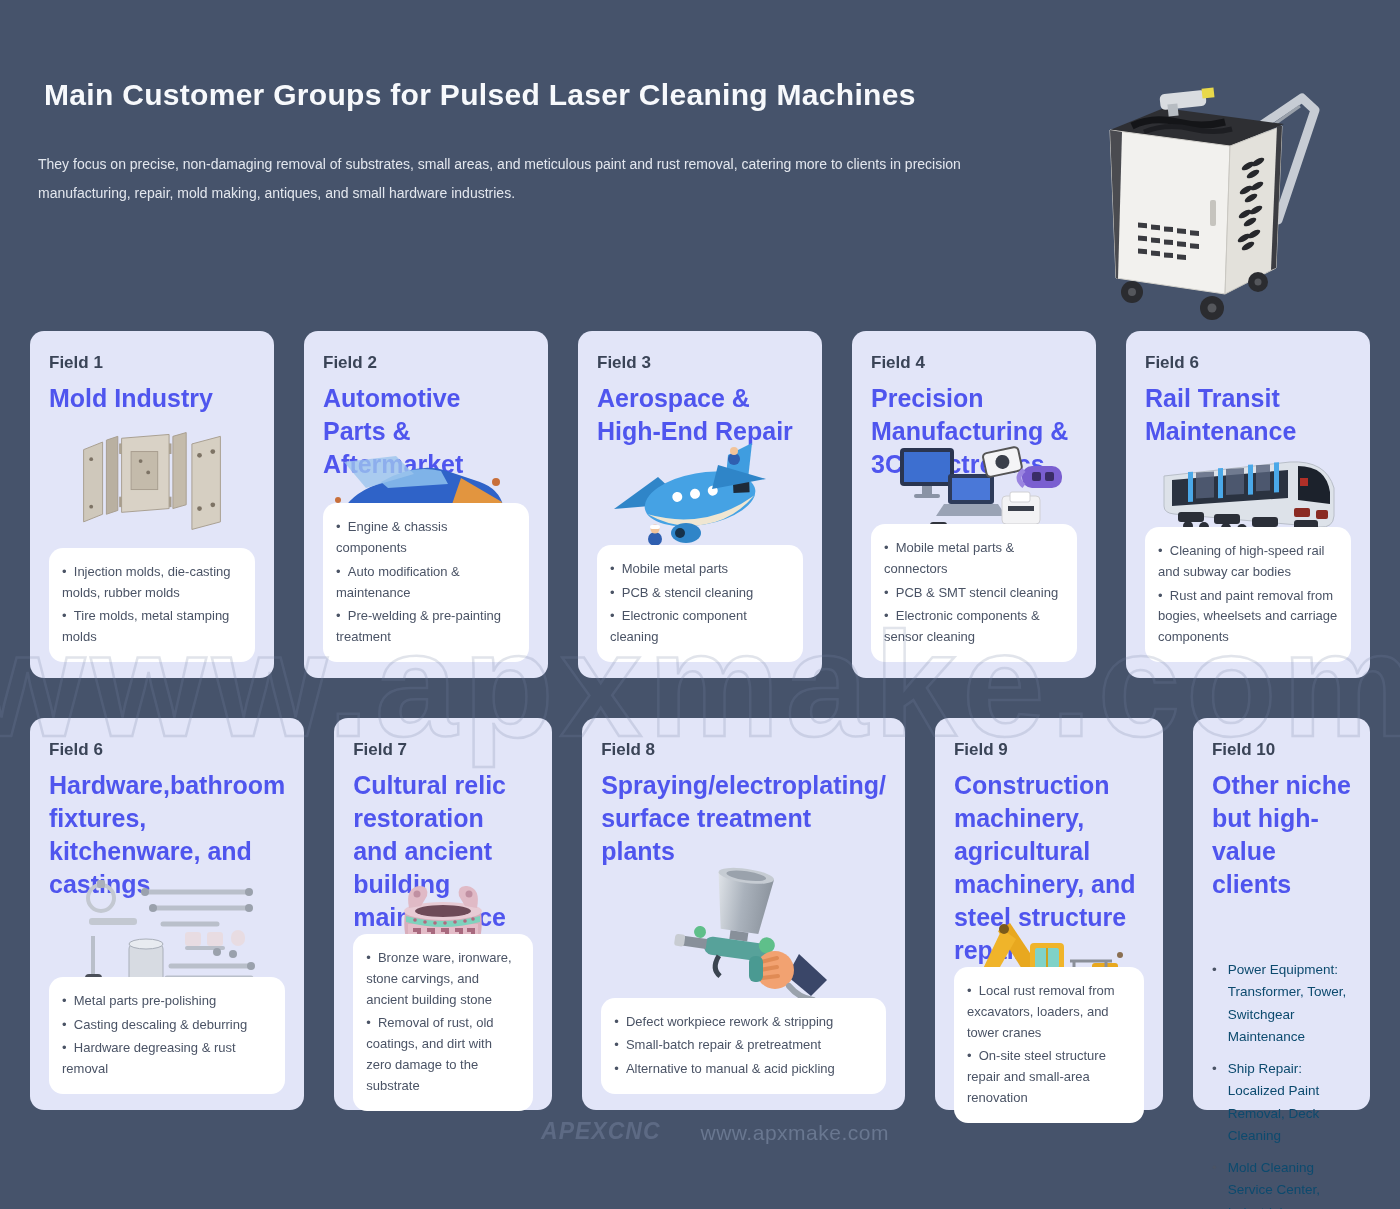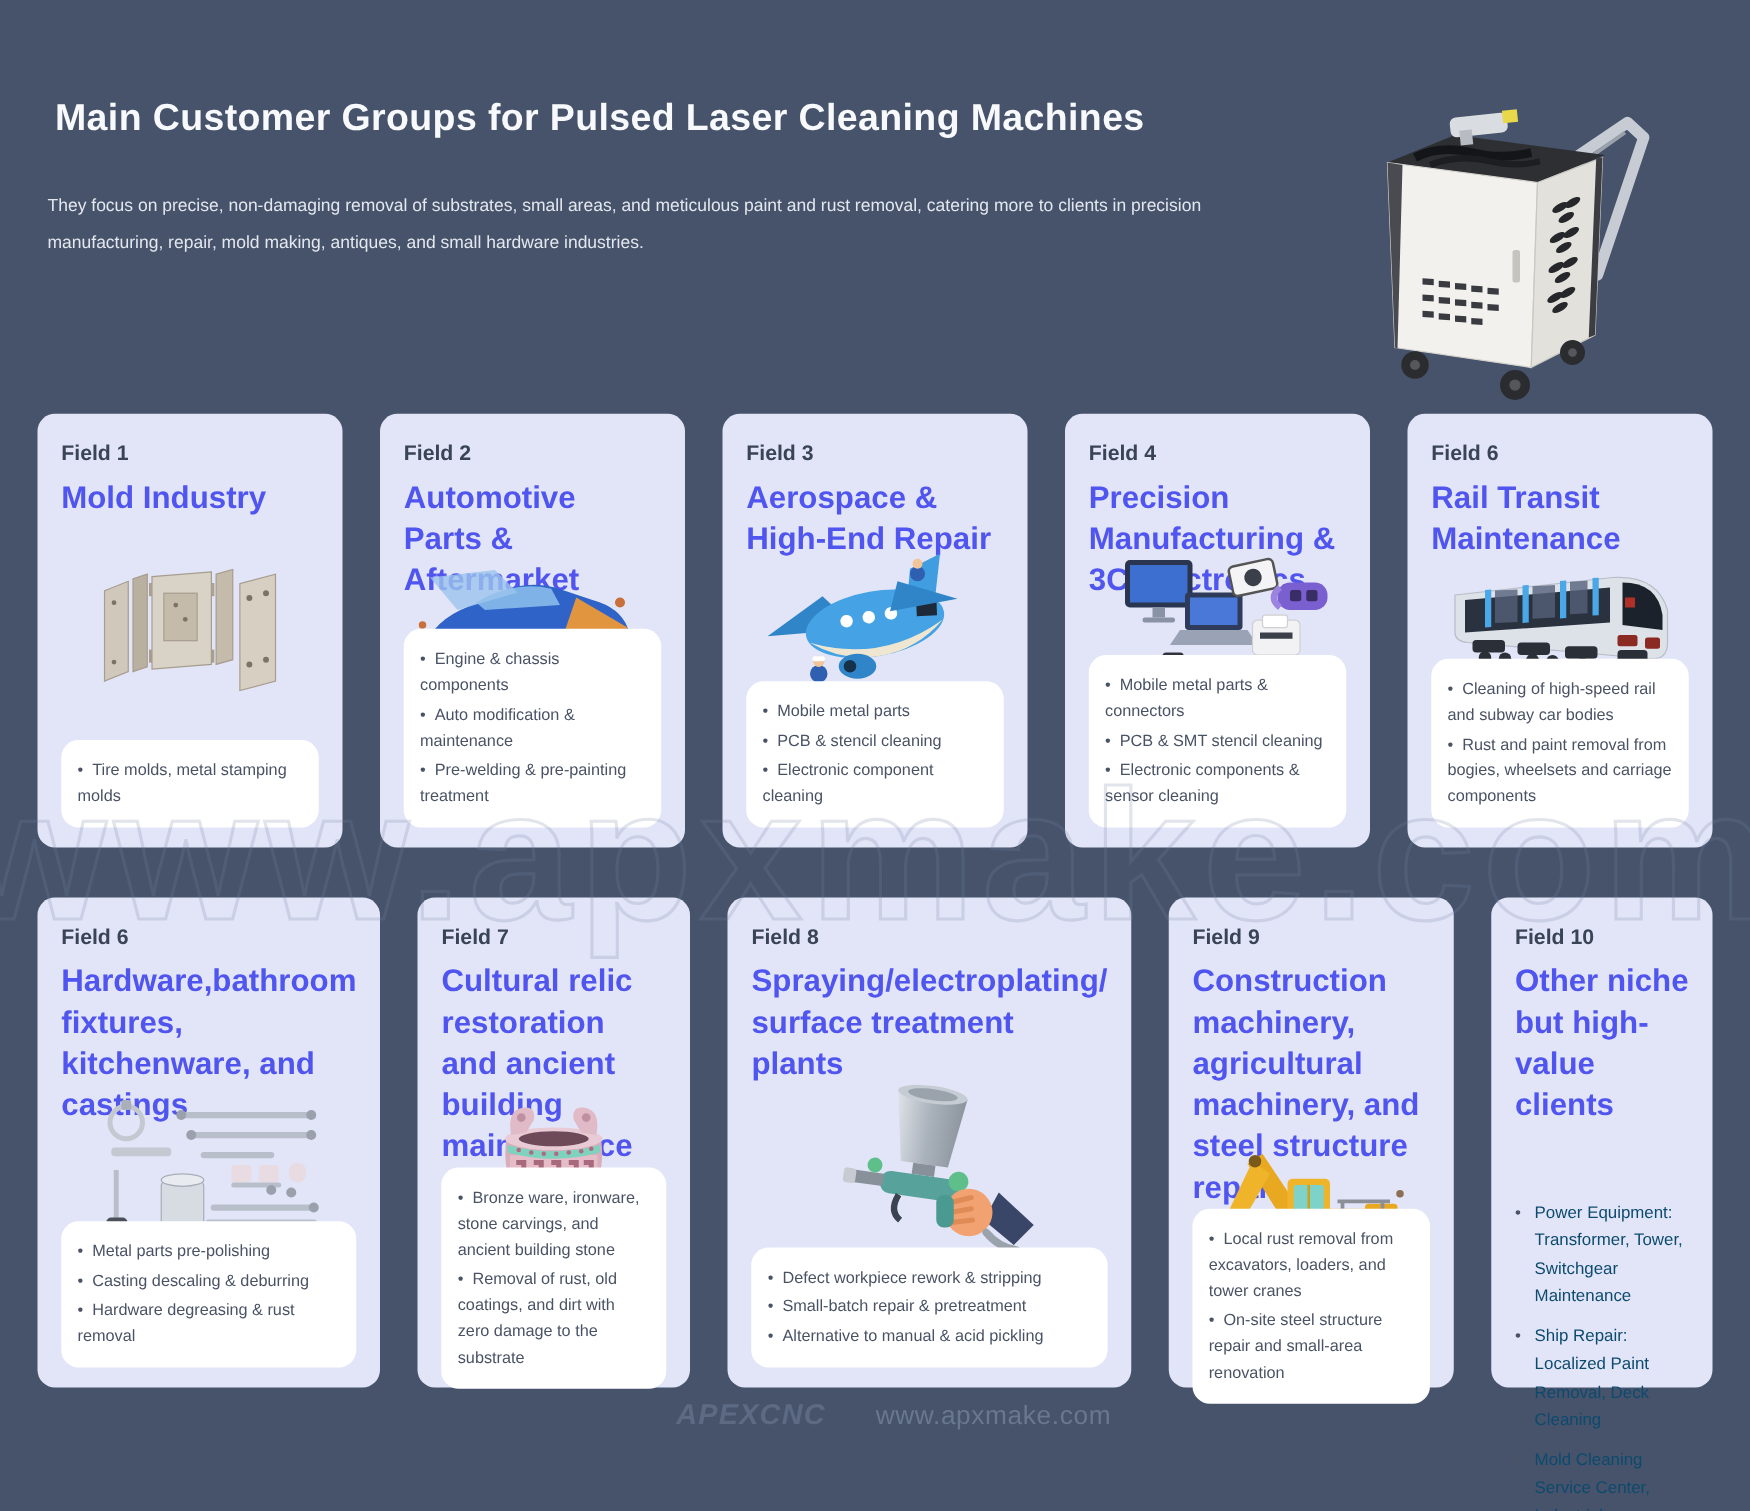--- a/index.html
+++ b/index.html
@@ -155,20 +155,21 @@
             <circle cx="150" cy="104" r="2.5"></circle>
             <circle cx="164" cy="100" r="2.5"></circle>
           <circle cx="36" cy="52" r="2"></circle>
             <circle cx="36" cy="102" r="2"></circle>
           <circle cx="88" cy="54" r="2"></circle>
             <circle cx="96" cy="66" r="2"></circle>
         </g>
       </svg>
     </div>
     <div class="bullet-box">
+      <div class="bullet">Injection molds, die-casting molds, rubber molds</div>
       <div class="bullet">Tire molds, metal stamping molds</div>
     </div>
   </div>
 
   <div class="card">
     <div class="field-label">Field 2</div>
     <div class="card-title">Automotive Parts &amp; Aftermarket</div>
     <div class="illus">
       <svg width="200" height="140" viewBox="0 0 200 140">
         <path d="M15,92 Q25,70 58,60 Q90,40 118,48 L148,58 Q170,64 176,80 Q180,92 168,96 L28,100 Q14,100 15,92 Z" fill="#2f63c8"></path>

